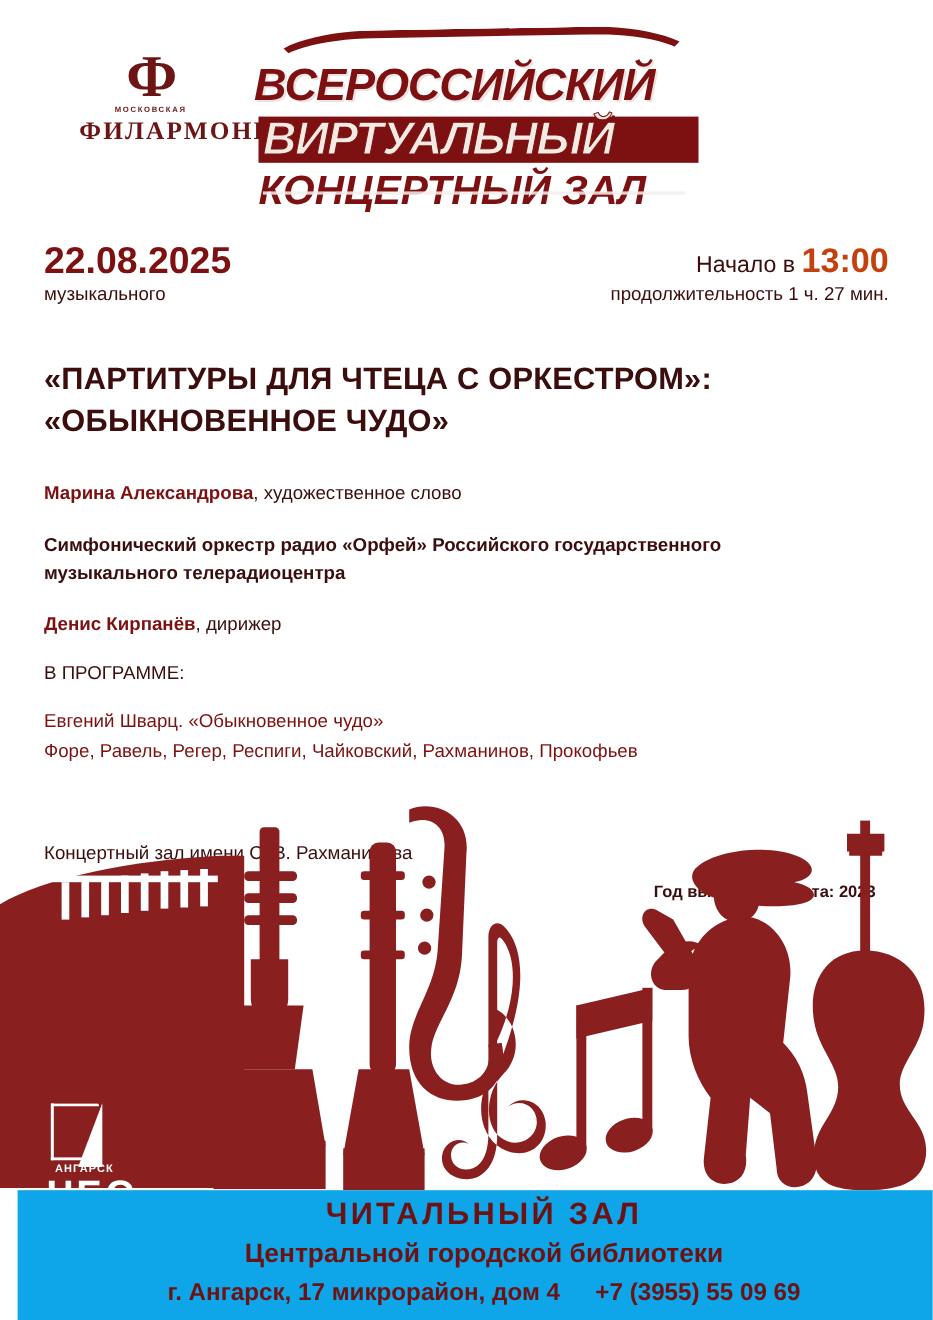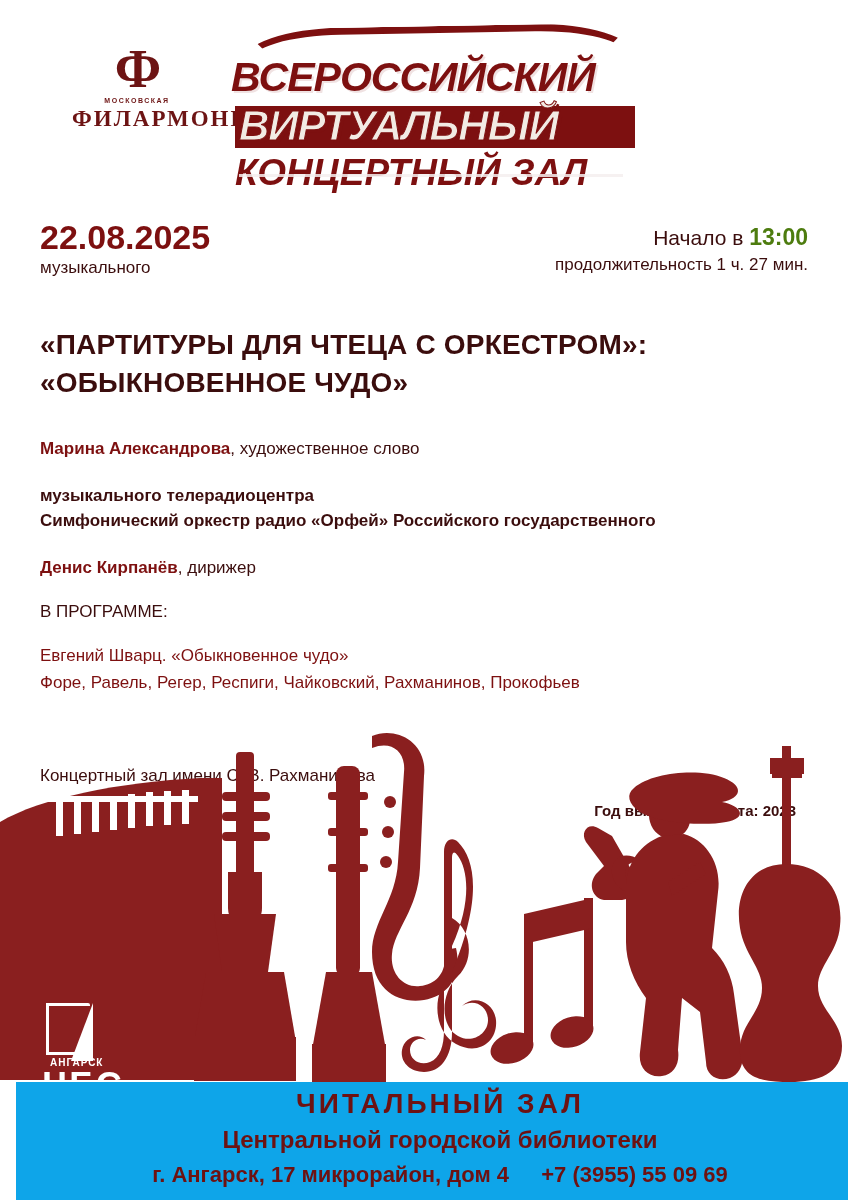--- a/index.html
+++ b/index.html
@@ -137,23 +137,23 @@
     margin-top: 2px;
   }
   .time-block { position: absolute; right: 0; top: 4px; text-align: right; }
   .time-line {
     font-size: 21px;
     color: #3b0d0d;
     line-height: 30px;
     white-space: nowrap;
   }
   .time-line .big {
-    font-size: 23px;
-    font-weight: 700;
-    color: #4d7c0f;
+    font-size: 31px;
+    font-weight: 700;
+    color: #c2410c;
     letter-spacing: 0px;
   }
   .duration {
     font-size: 17px;
     color: #3b0d0d;
     margin-top: 2px;
     white-space: nowrap;
   }
 
   
@@ -333,22 +333,22 @@
     <div>«ОБЫКНОВЕННОЕ ЧУДО»</div>
   </div>
 
   <div class="credits">
 
     <div class="credit-row">
       <span class="performer">Марина Александрова</span><span>, художественное слово</span>
     </div>
 
     <div class="credit-row ensemble">
+      <div>Симфонический оркестр радио «Орфей» Российского государственного</div>
       <div>музыкального телерадиоцентра</div>
-      <div>Симфонический оркестр радио «Орфей» Российского государственного</div>
     </div>
 
     <div class="credit-row">
       <span class="performer">Денис Кирпанёв</span><span>, дирижер</span>
     </div>
 
     <div class="program-label">В ПРОГРАММЕ:</div>
 
     <div class="program-list">
       <div>Евгений Шварц. «Обыкновенное чудо»</div>

